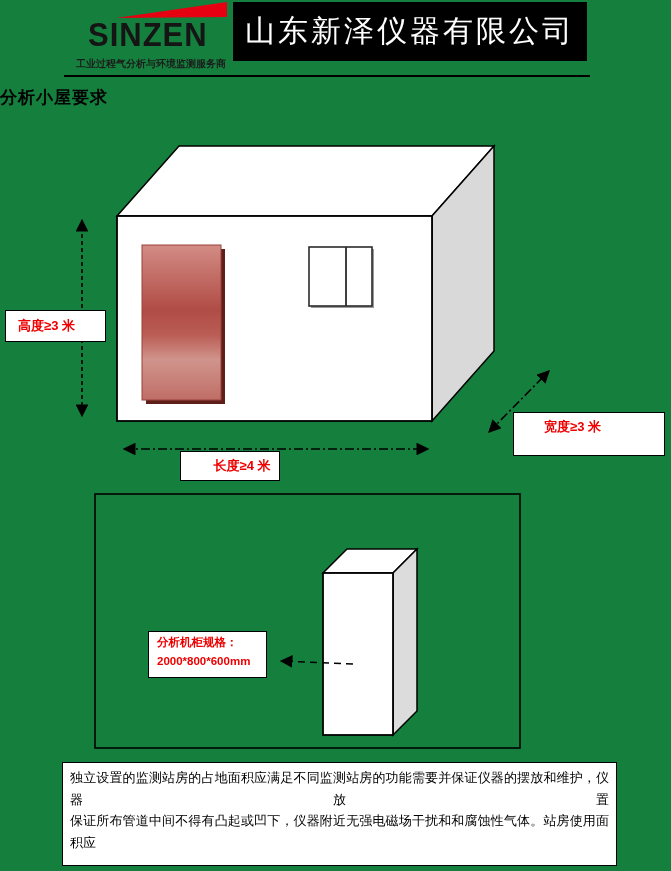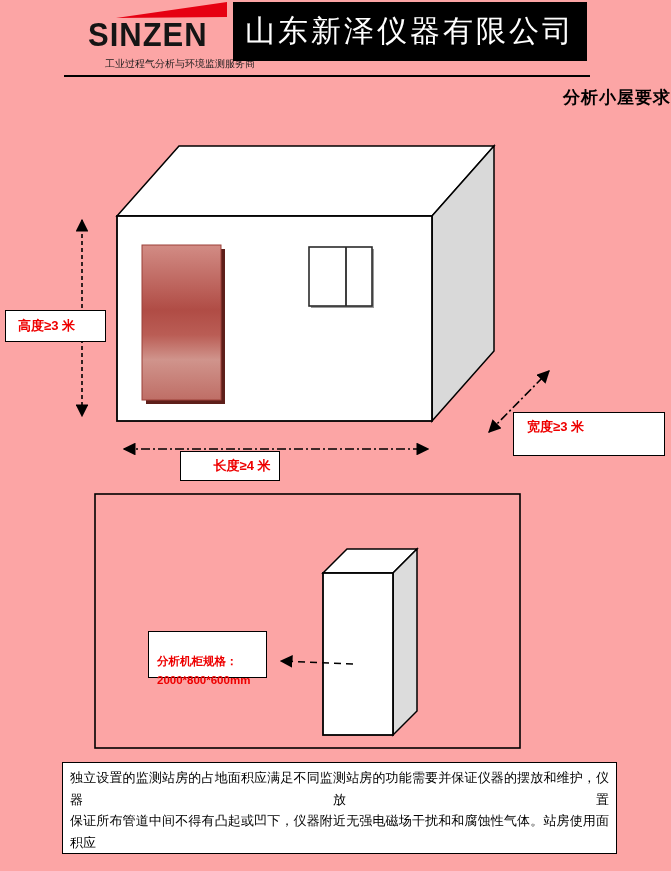--- a/index.html
+++ b/index.html
@@ -1,57 +1,57 @@
 <!DOCTYPE html>
 <html><head>
 <meta charset="utf-8">
 <style>
   * { margin:0; padding:0; box-sizing:border-box; }
   html,body { background:#ffffff; }
   .page {
-    position:relative; width:671px; height:871px; background:#fca5a5; overflow:hidden;
+    position:relative; width:671px; height:871px; background:#15803d; overflow:hidden;
     font-family:"Liberation Sans", sans-serif;
   }
   .abs { position:absolute; }
   
   .logo-word {
     left:88px; top:18px; width:150px; font-weight:900; font-size:31px; color:#151515;
     letter-spacing:1px; line-height:1; font-family:"Liberation Sans", sans-serif;
     transform:scaleY(1.08); transform-origin:top left;
   }
   .logo-tagline {
-    left:100px; top:57px; width:160px; font-weight:normal; font-size:10px; color:#1c1c1c;
-    white-space:nowrap; letter-spacing:0px;text-align:center;
+    left:76px; top:57px; width:160px; font-weight:bold; font-size:10px; color:#1c1c1c;
+    white-space:nowrap; letter-spacing:0px;
   }
   .banner {
     left:233px; top:2px; width:354px; height:59px; background:#000;
     color:#fff; display:flex; align-items:center; justify-content:center;
     font-family:"Liberation Serif", serif; font-size:30px; letter-spacing:3px; white-space:nowrap;
   }
   .header-rule { left:64px; top:75px; width:526px; height:2px; background:#000; }
   .page-title {
-    left:0; top:86px; width:671px; text-align:right; font-size:17px; font-weight:bold;
+    left:0; top:86px; width:671px; text-align:left; font-size:17px; font-weight:bold;
     color:#000; letter-spacing:1px;
   }
   
   .dim-box {
     border:1.6px solid #000; background:#fff; color:#ee0000; font-weight:bold;
     font-size:13px; white-space:nowrap; z-index:3;padding-left:24px;
   }
   .dim-height { left:5px;   top:310px; width:101px;  height:32px; display:flex; align-items:center; padding-left:12px; }
   .dim-length { left:180px; top:451px; width:100px; height:30px; display:flex; align-items:center; justify-content:center; }
-  .dim-width  { left:513px; top:412px; width:152px; height:44px; padding:5px 0 0 13px; }
+  .dim-width  { left:513px; top:412px; width:152px; height:44px; padding:5px 0 0 30px; }
   .spec-box {
     left:148px; top:631px; width:119px; height:47px; border:1.6px solid #000; background:#fff;
-    color:#ee0000; font-weight:bold; font-size:11.5px; line-height:19px; padding:20px 0 0 8px;
+    color:#ee0000; font-weight:bold; font-size:11.5px; line-height:19px; padding:1px 0 0 8px;
     white-space:nowrap; z-index:3;
   }
   
   .notes-box {
-    left:62px; top:762px; width:555px; height:92px; border:1.7px solid #000; background:#fff;
+    left:62px; top:762px; width:555px; height:104px; border:1.7px solid #000; background:#fff;
     padding:4px 7px 0 7px; font-family:"Liberation Serif", serif; font-size:13px;
     line-height:21.6px; color:#000; z-index:3;
   }
   .note-line { text-align:justify; text-align-last:justify; white-space:normal; }
   .note-line:last-child { text-align-last:left; }
   svg.artwork { left:0; top:0; z-index:1; }
 </style>
 </head>
 <body>
 

